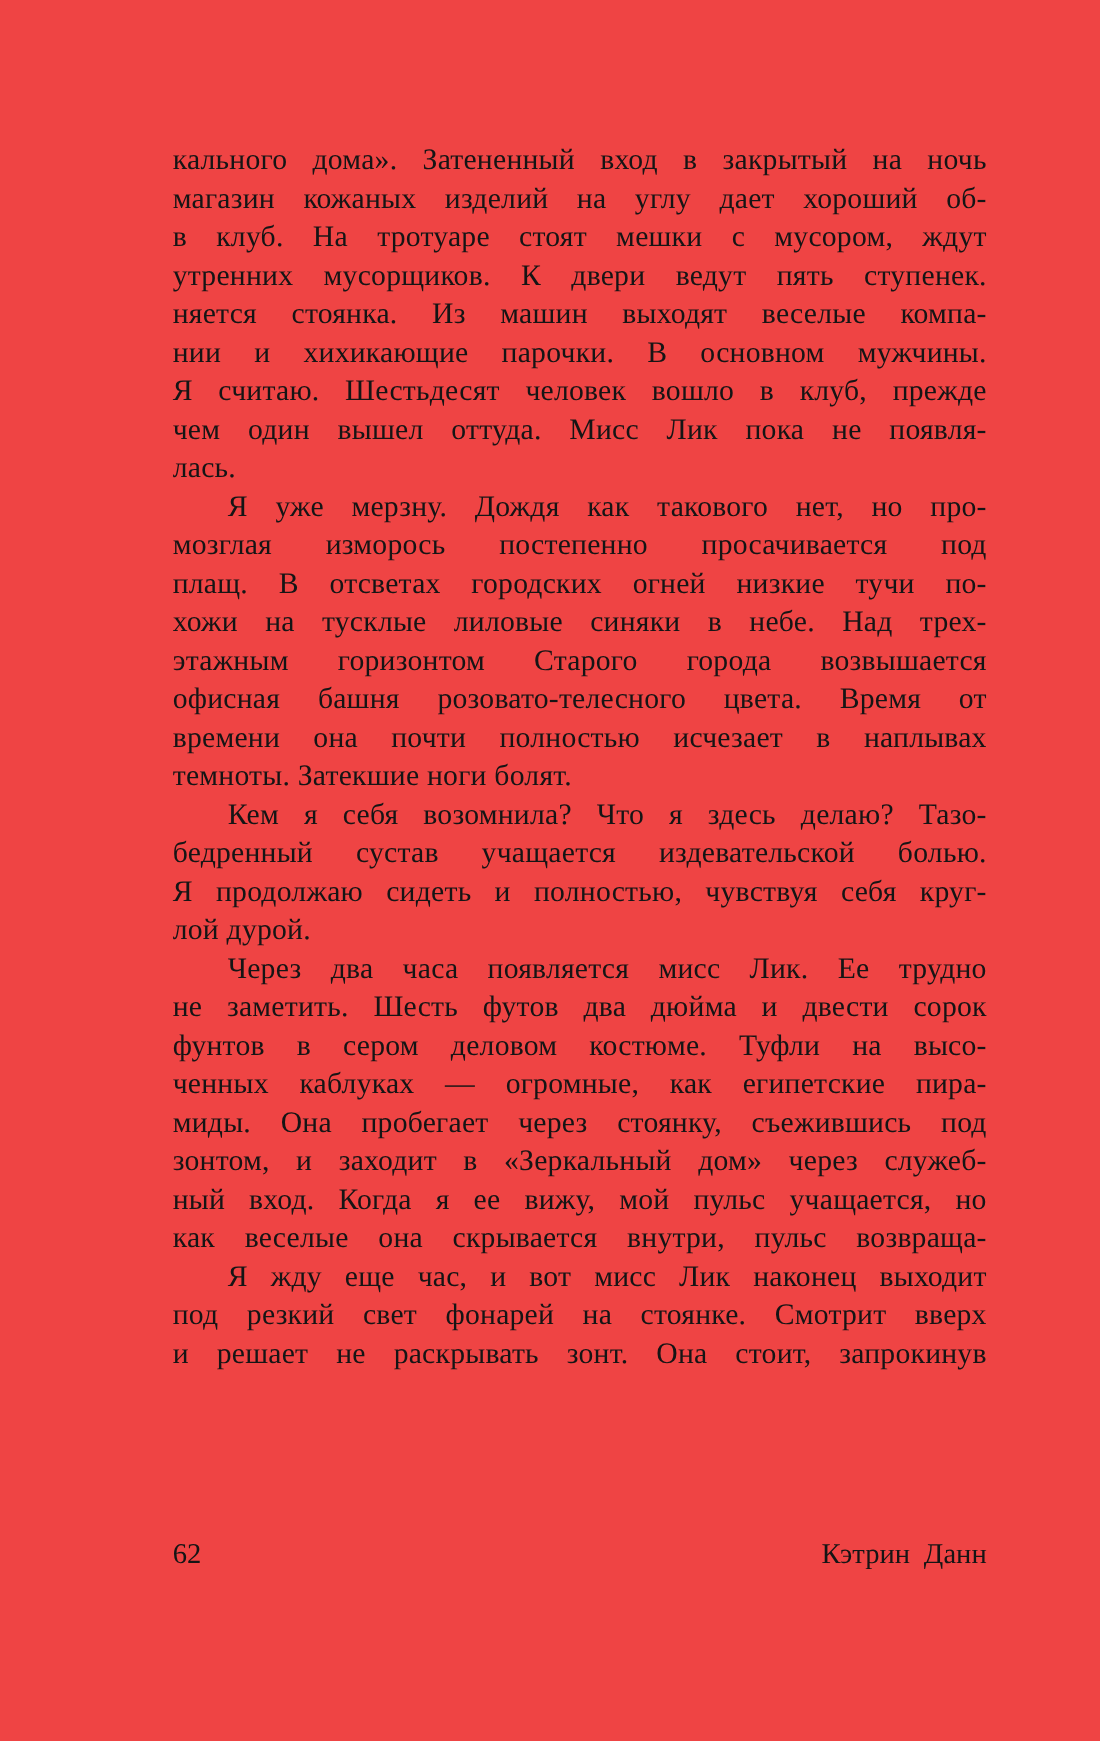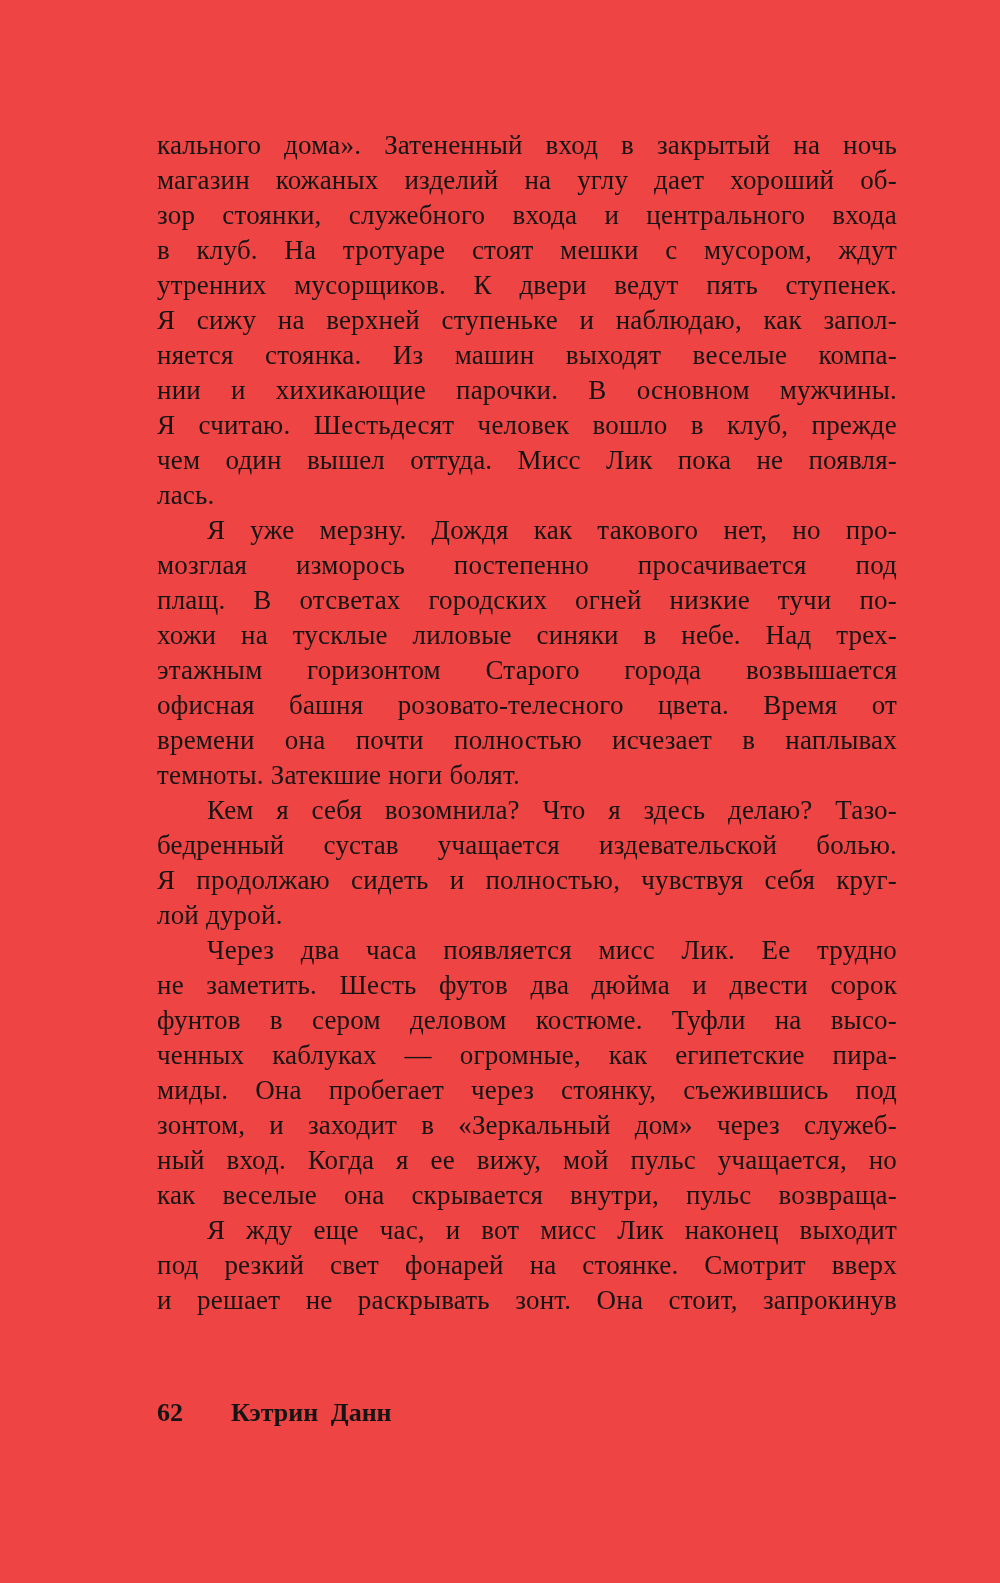--- a/index.html
+++ b/index.html
@@ -38,42 +38,40 @@
   }
   .line.indent {
     text-indent: 50px;
   }
   .footer {
     position: absolute;
     left: 157px;
     top: 1398px;
     width: 740px;
     display: flex;
+    justify-content: space-between;
     align-items: baseline;
     font-size: 26px;
-    font-weight: bold;
   }
   .footer .author {
     word-spacing: 6px;
     margin-left: 48px;
   }
 </style>
 </head>
 <body>
 
 <div class="page">
   <div class="text-block">
 
   <div class="paragraph">
         <div class="line">кального дома». Затененный вход в закрытый на ночь</div>
         <div class="line">магазин кожаных изделий на углу дает хороший об-</div>
-        <div class="line">зор стоянки, служебного входа и центрального входа</div>
         <div class="line">в клуб. На тротуаре стоят мешки с мусором, ждут</div>
         <div class="line">утренних мусорщиков. К двери ведут пять ступенек.</div>
-        <div class="line">Я сижу на верхней ступеньке и наблюдаю, как запол-</div>
         <div class="line">няется стоянка. Из машин выходят веселые компа-</div>
         <div class="line">нии и хихикающие парочки. В основном мужчины.</div>
         <div class="line">Я считаю. Шестьдесят человек вошло в клуб, прежде</div>
         <div class="line">чем один вышел оттуда. Мисс Лик пока не появля-</div>
         <div class="line last">лась.</div>
       </div>
       <div class="paragraph">
         <div class="line indent">Я уже мерзну. Дождя как такового нет, но про-</div>
         <div class="line">мозглая изморось постепенно просачивается под</div>
         <div class="line">плащ. В отсветах городских огней низкие тучи по-</div>

